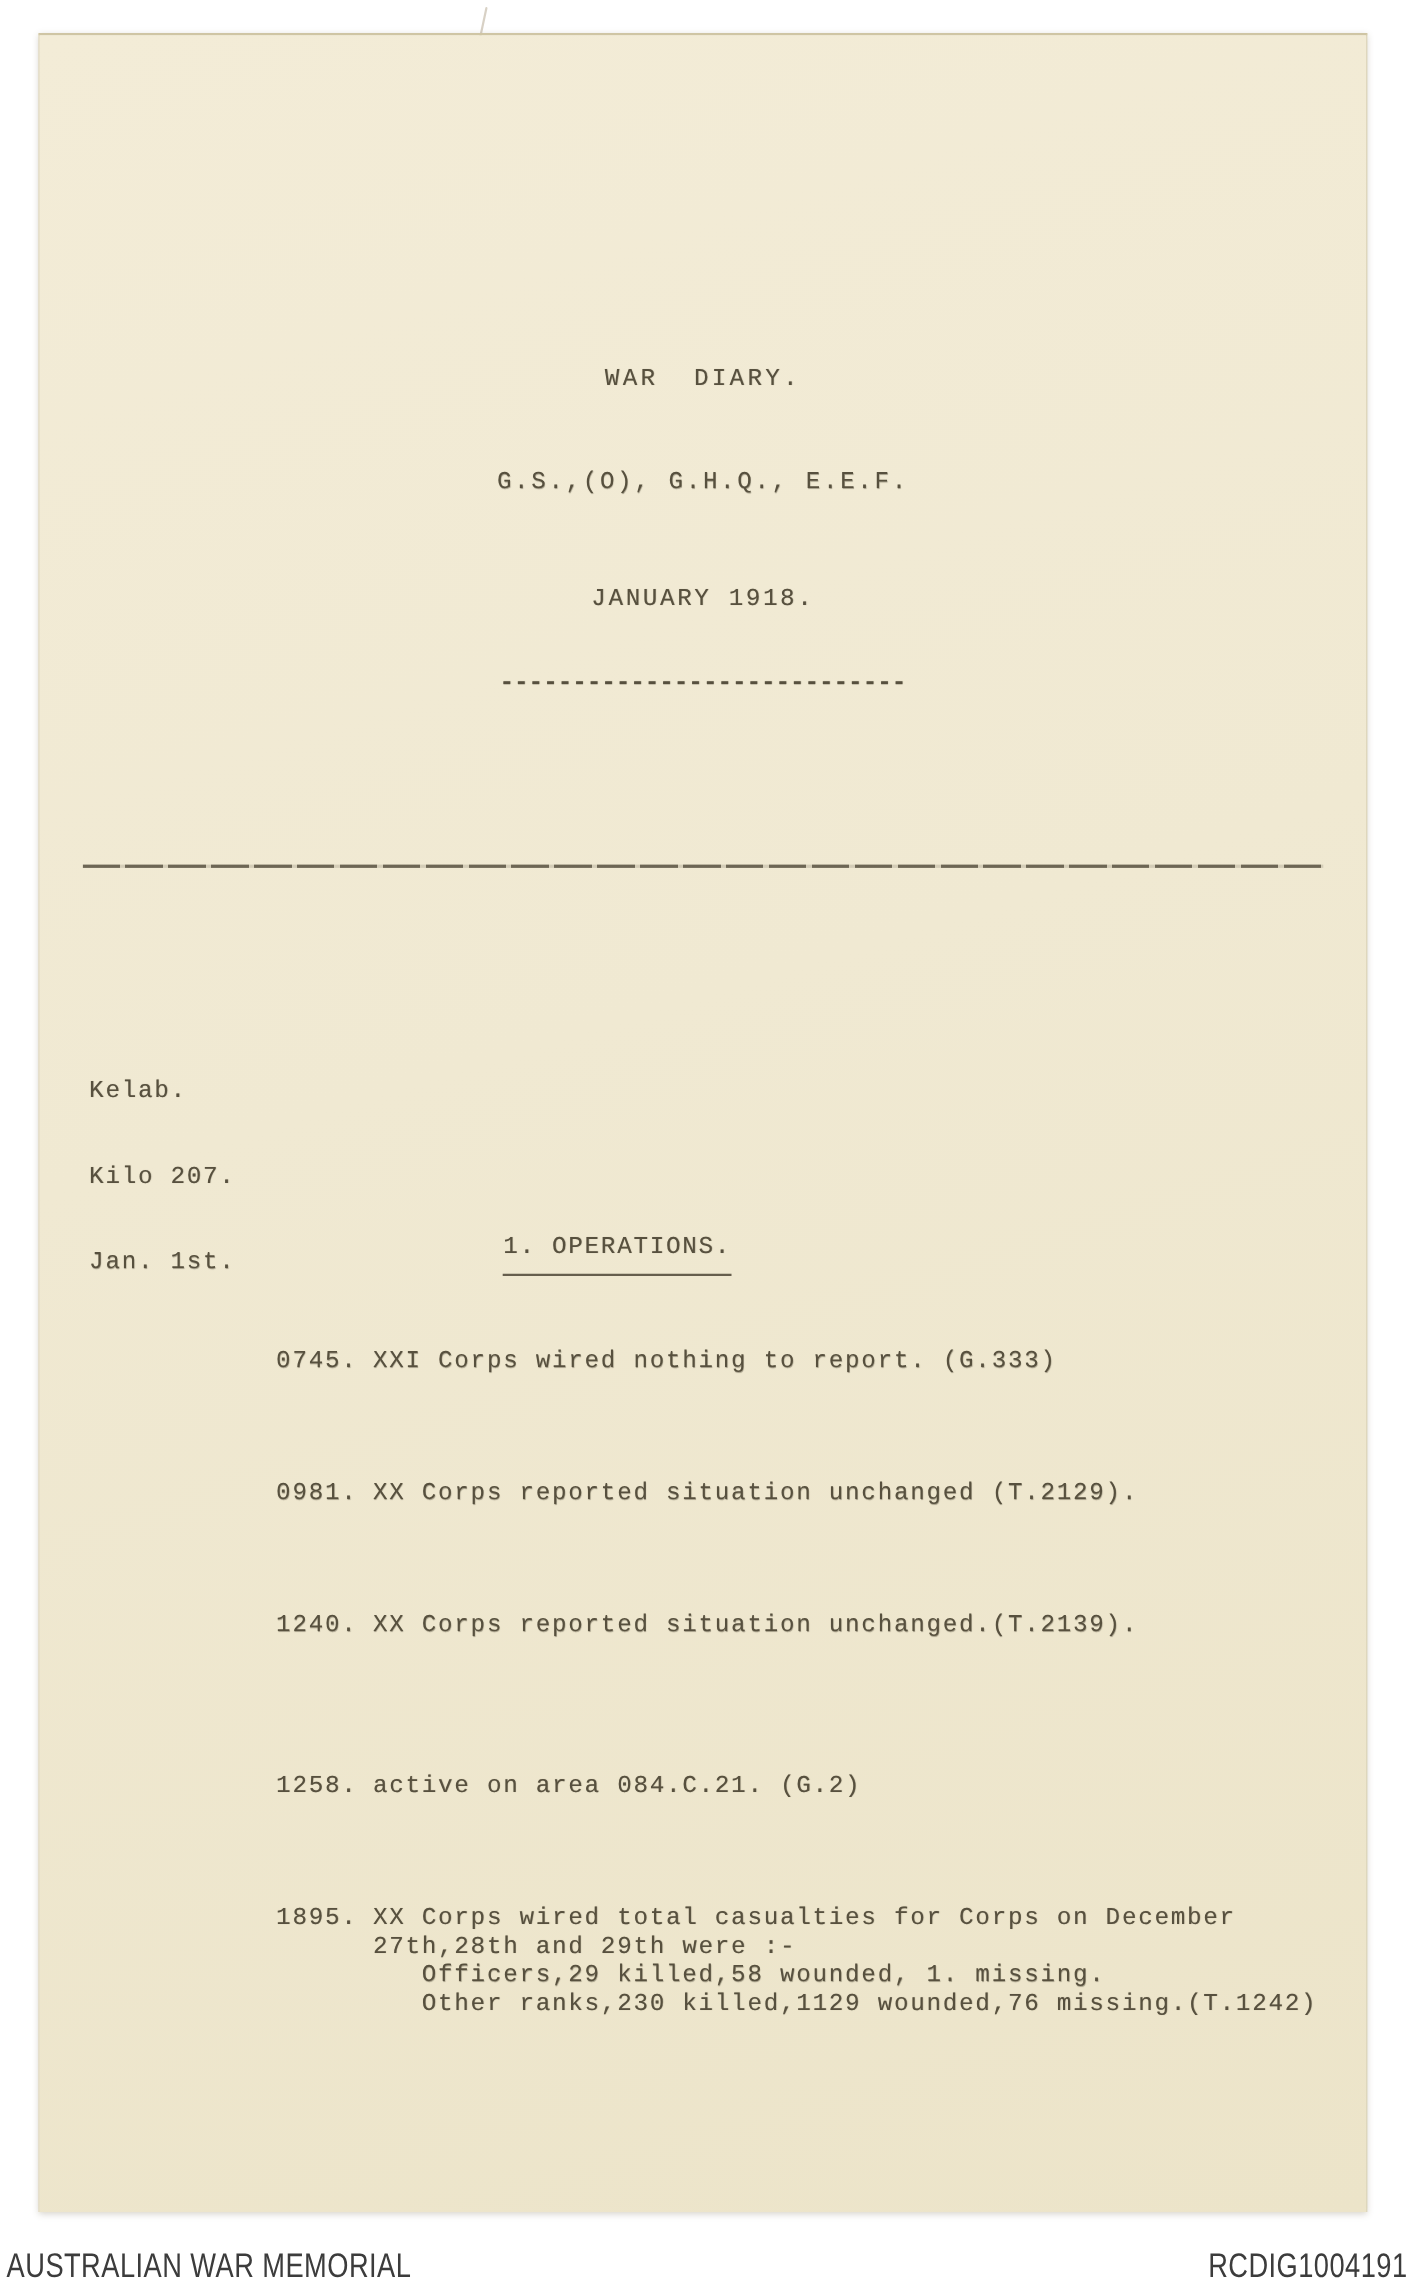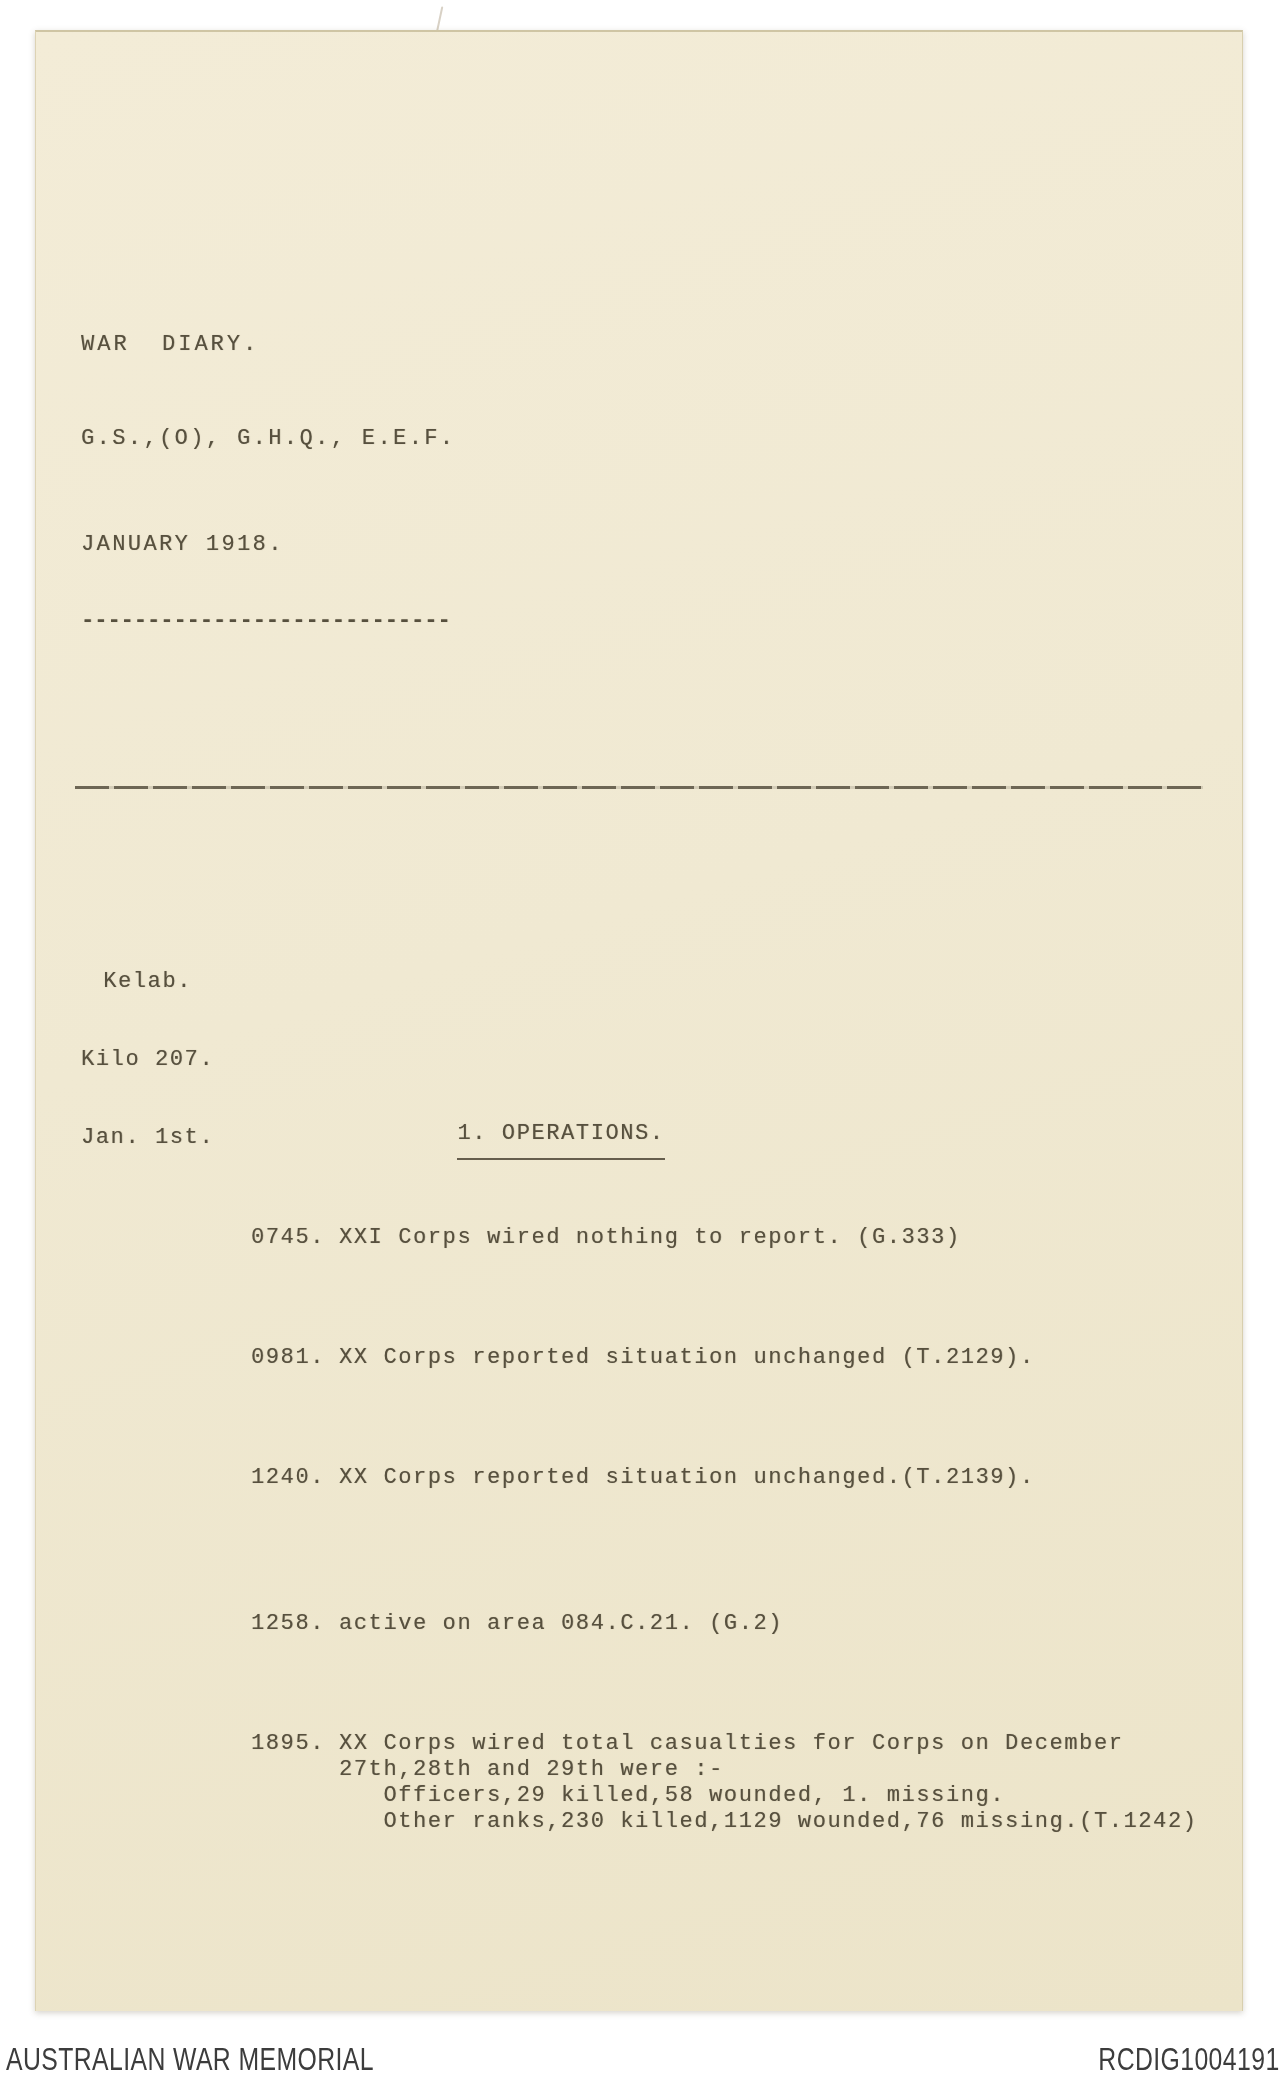--- a/index.html
+++ b/index.html
@@ -41,39 +41,39 @@
   }
   .crease {
     position: absolute;
     background: rgba(125,104,62,0.30);
     width: 2px;
     border-radius: 2px;
   }
   .crease.c1 { left: 437px; top: 6px;  height: 42px; transform: rotate(12deg); }
   .crease.c2 { left: 464px; top: 58px; height: 52px; transform: rotate(7deg); opacity: .55; }
 
-  .doc-header { margin-top: 170px; }
+  .doc-header { margin-top: 170px; text-align: center; }
   .doc-header .line { display: block; }
   .doc-title    { letter-spacing: 3px; }
   .doc-subtitle { margin-top: 16px; letter-spacing: 2.4px; }
   .doc-date     { margin-top: 28px; letter-spacing: 2.4px; }
   .doc-dashes   { margin-top: 0px; letter-spacing: 0; font-weight: bold; line-height: 22px; }
 
   .page-rule {
     margin-top: 24px;
     margin-left: -6px;
     margin-right: -6px;
     height: 3px;
     background: repeating-linear-gradient(90deg,
       rgba(86,79,62,0.85) 0px, rgba(86,79,62,0.85) 34px,
       rgba(86,79,62,0.18) 34px, rgba(86,79,62,0.18) 39px);
   }
 
   .doc-body { position: relative; margin-top: 46px; }
-  .margin-note { position: absolute; left: 0; top: 4px; text-align: center; }
+  .margin-note { position: absolute; left: 0; top: 14px; }
   .entries-col { margin-left: 170px; padding-top: 26px; }
 
   .section-heading-line { height: 26px; }
   .section-heading-line span {
     display: inline-block;
     margin-left: 88px;
     border-bottom: 2px solid rgba(86,79,62,0.9);
     padding-bottom: 11px;
   }
   .entry { display: flex; margin-top: 16px; }

